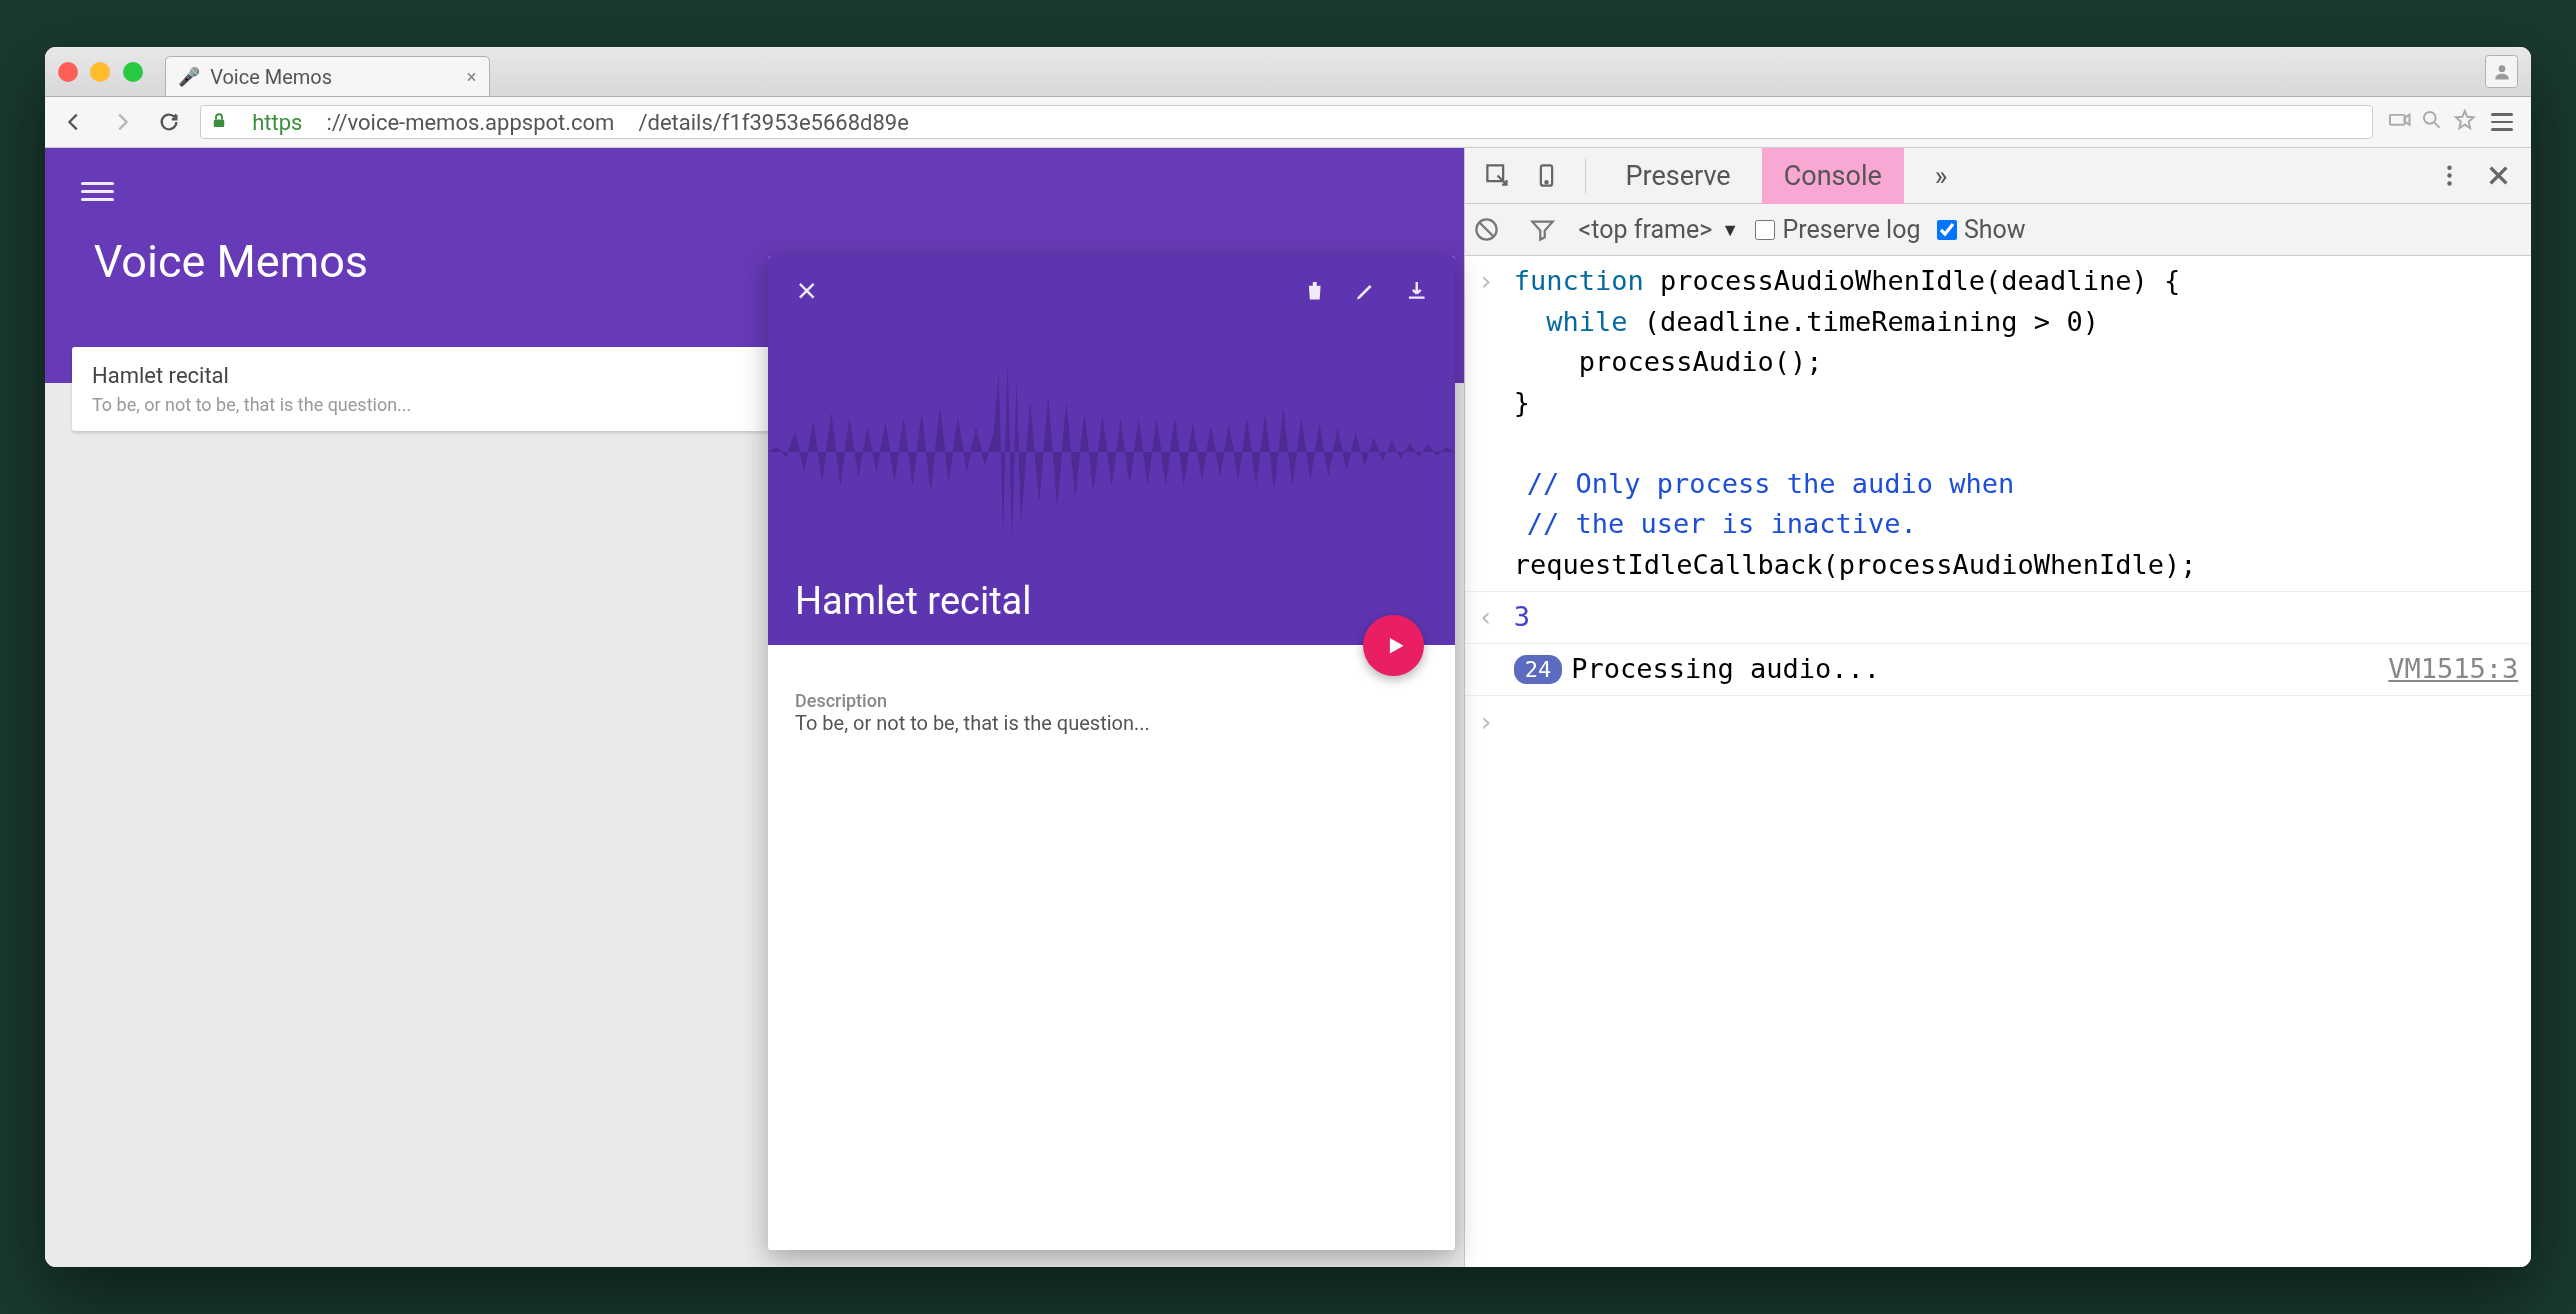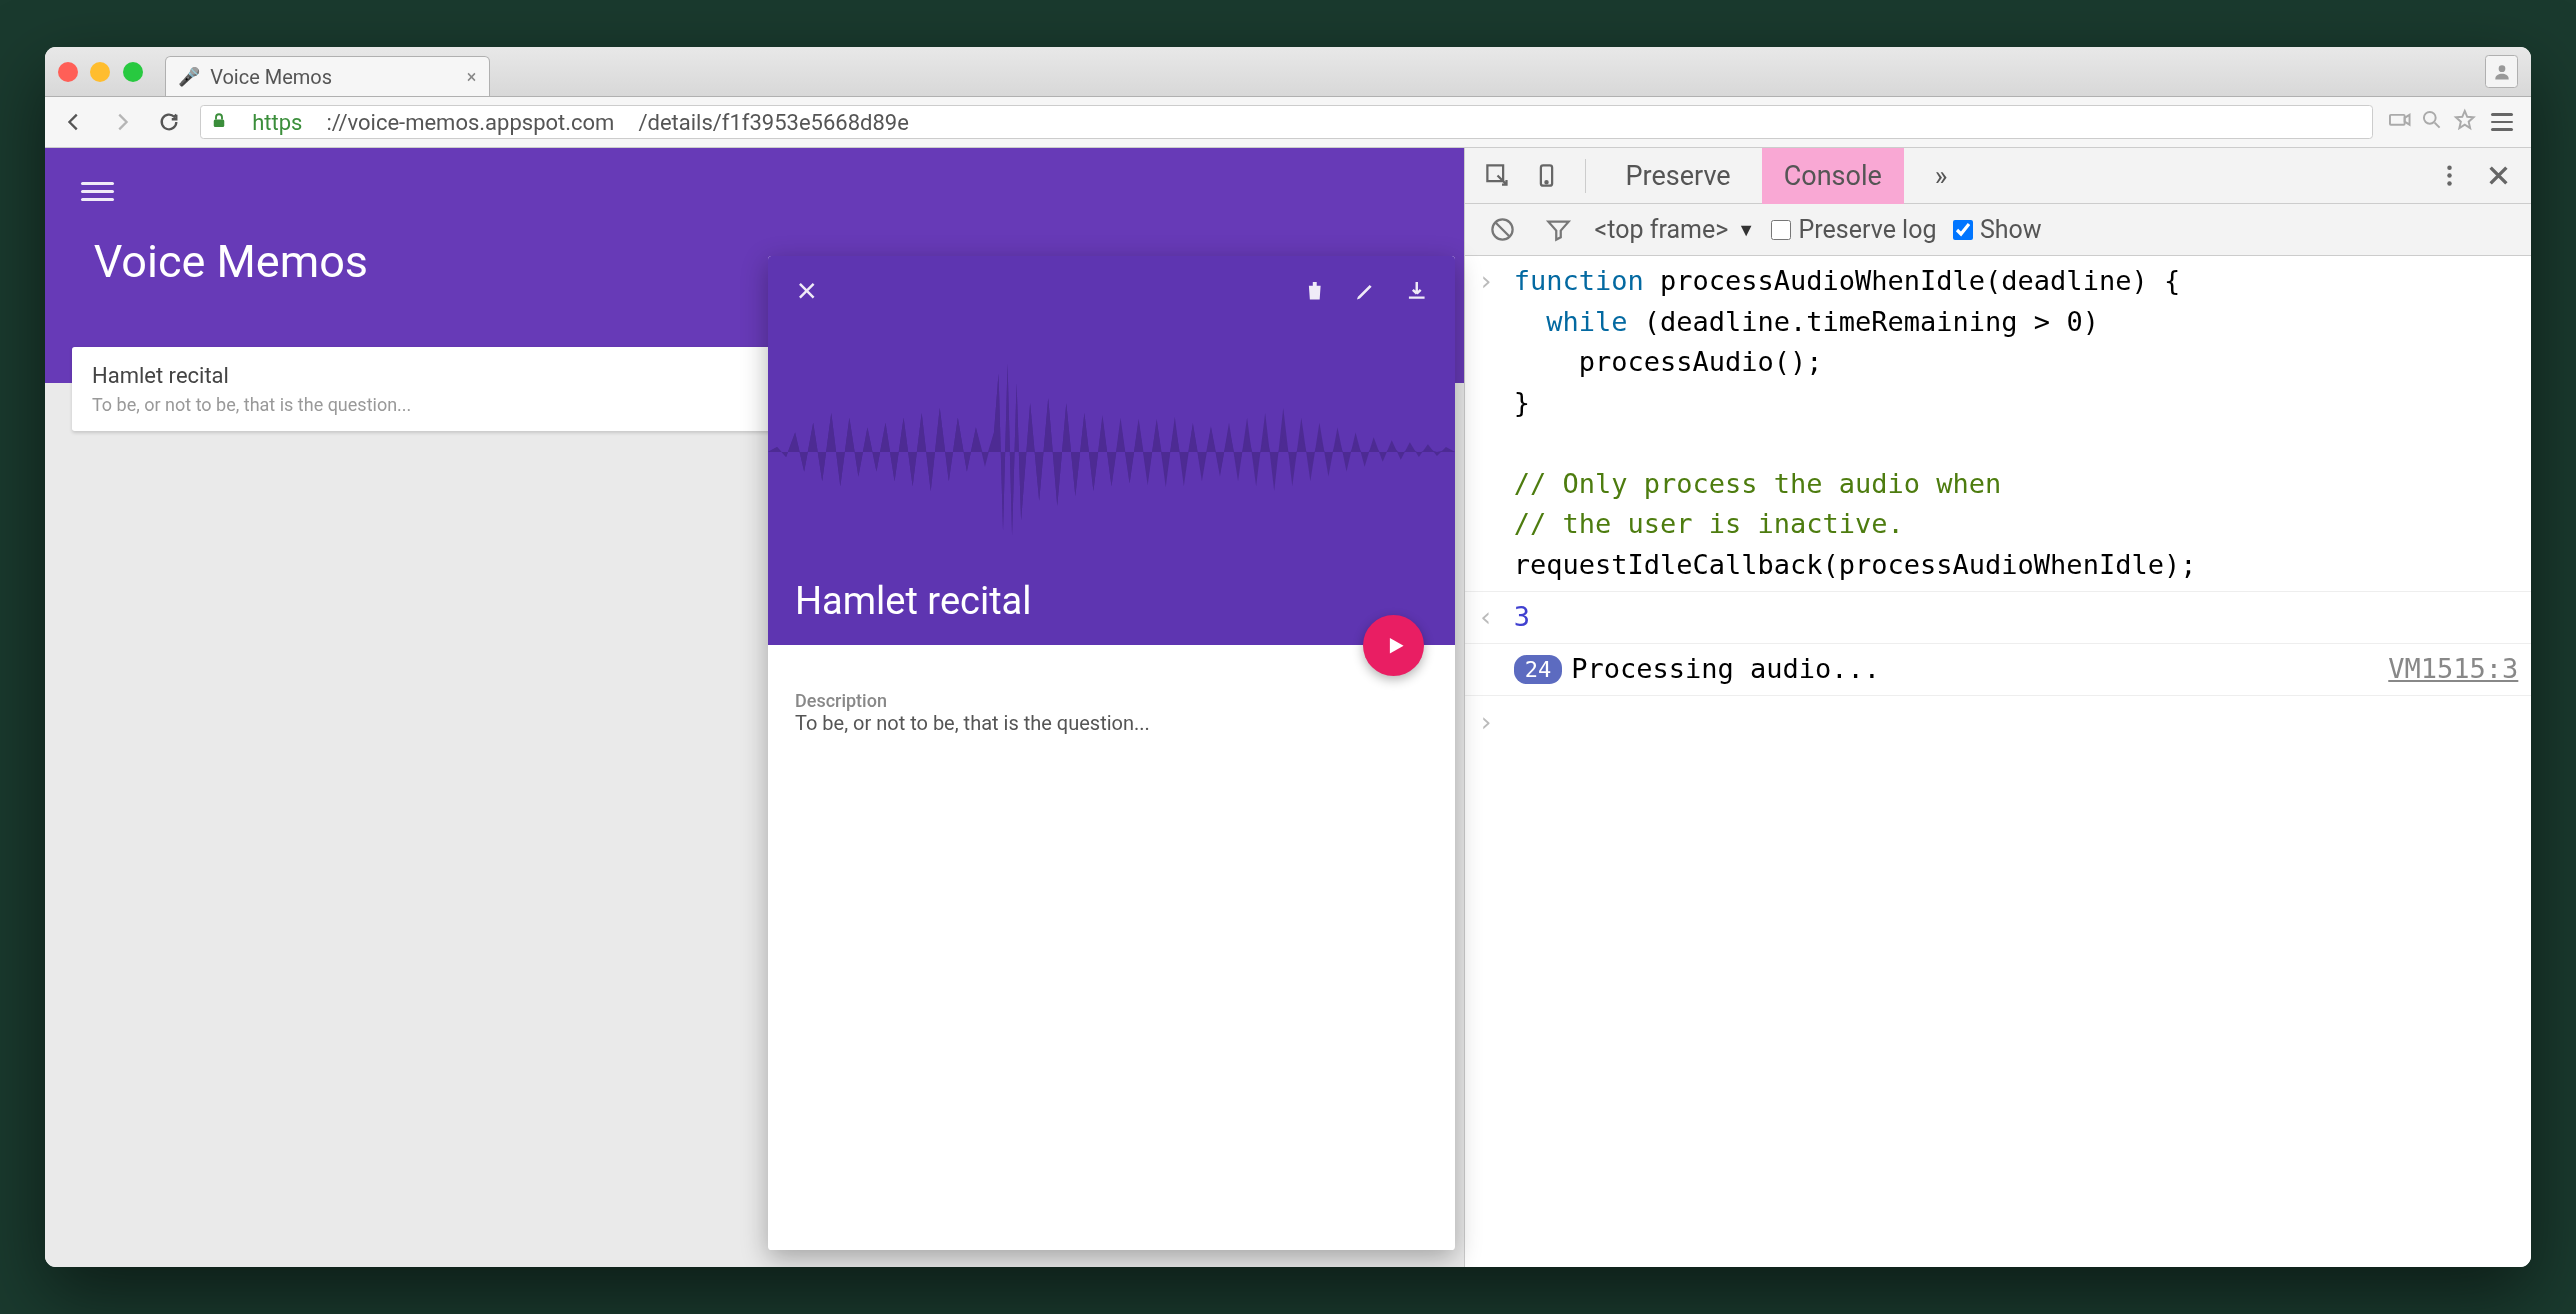--- a/index.html
+++ b/index.html
@@ -111,33 +111,33 @@
   padding:0 12.7px;gap:9px;background:#f3f3f3;
 }
 .dt-ico{width:40px;height:40px;display:flex;align-items:center;justify-content:center;color:#666;}
 .dt-ico svg{width:27px;height:27px;}
 .dt-sep{width:0.9px;height:34px;background:#ccc;margin:0 9px;}
 .dt-tab{padding:12.7px 22px;color:#555;font-size:27px;}
 .dt-tab.active{background:#f9a8d4;}
 .dt-tabs .sp{flex:1;}
 .dt-controls{
   height:52px;border-bottom:0.9px solid #ccc;background:#f3f3f3;
-  display:flex;align-items:center;padding:0 17px;gap:16.3px;font-size:25px;color:#555;
+  display:flex;align-items:center;padding:0 1px;gap:16.3px;font-size:25px;color:#555;
 }
 .dt-controls .sel{display:flex;align-items:center;gap:9px;}
 .dt-controls .tri{font-size:18px;color:#333;}
 .dt-controls label{display:flex;align-items:center;gap:7.2px;}
 .dt-controls input[type=checkbox]{width:20px;height:20px;}
 .console-out{flex:1;font-family:Menlo,Consolas,monospace;font-size:27px;line-height:1.5;overflow:auto;}
 .crow{display:flex;padding:5.4px 12.7px;border-bottom:0.9px solid #eee;}
 .crow .gut{width:36px;color:#bbb;flex-shrink:0;}
 .crow .body{flex:1;white-space:pre;}
 .crow .src{color:#888;text-decoration:underline;margin-left:auto;padding-left:18px;}
 .badge{background:#5c6bc0;color:#fff;border-radius:12.7px;padding:10px 11px;font-size:22px;margin-right:9px;display:inline-flex;align-items:center;height:29px;}
-.kw{color:#0369a1;} .cmt{color:#4d7c0f;} .num{color:#4040d0;}
+.kw{color:#0369a1;} .cmt{color:#1d4ed8;margin-left:13px;} .num{color:#4040d0;}
 .prompt{color:#6a6ad6;}
 </style>
 </head>
 <body>
 
 <div class="window">
 
   <div class="tabbar">
     <div class="traffic">
       <span class="tl-close"></span>

